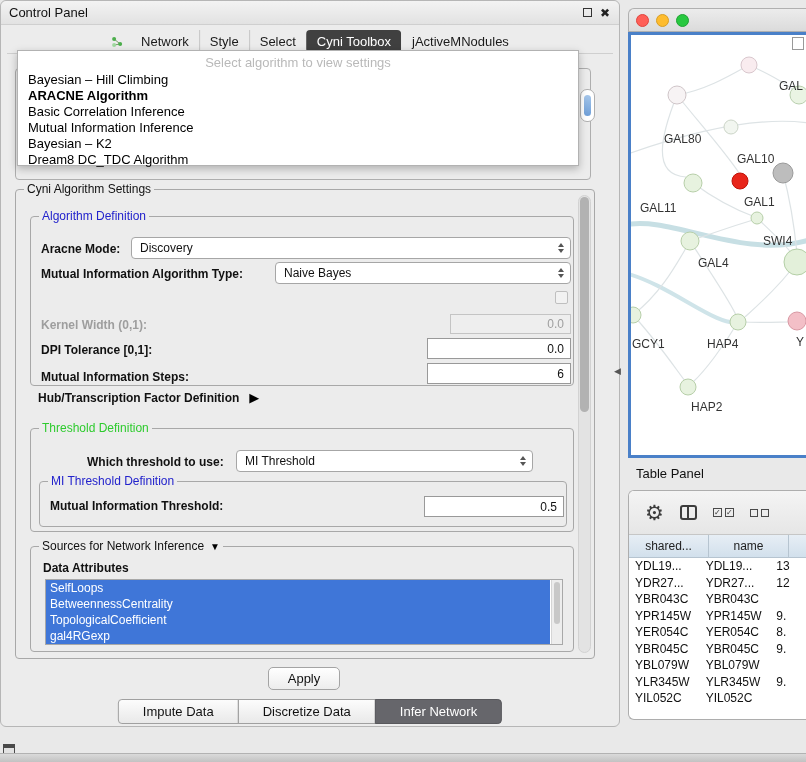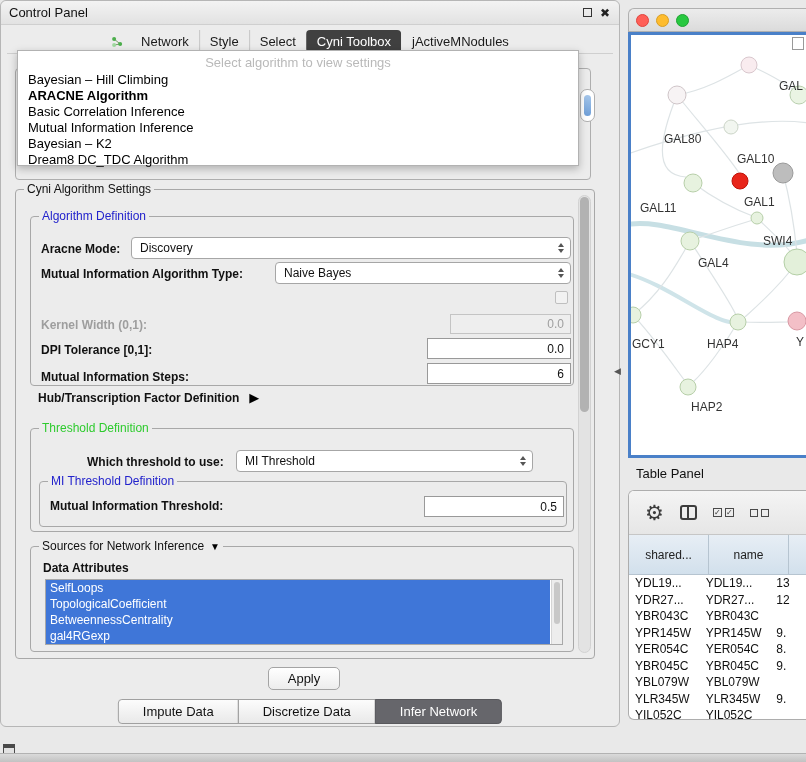--- a/index.html
+++ b/index.html
@@ -89,21 +89,21 @@
   
   .table-panel-label { left:628px; top:460px; width:178px; height:26px; display:flex; align-items:center; padding-left:8px; font-size:13px; color:#111; }
   .table-window { left:628px; top:490px; width:178px; height:230px; background:#fff; border:1px solid #adadad; border-right:none; border-radius:6px 0 0 6px; overflow:hidden; }
   .table-toolbar { display:flex; align-items:center; height:44px; background:linear-gradient(#f4f4f4,#e6e6e6); border-bottom:1px solid #c6c6c6; padding-left:16px; gap:16px; }
   .gear-glyph { font-size:21px; color:#3c3c3c; line-height:1; }
   .columns-icon { width:17px; height:15px; border:2px solid #3c3c3c; border-radius:3px; display:flex; justify-content:center; }
   .columns-icon-divider { width:2px; height:100%; background:#3c3c3c; }
   .pair { display:flex; gap:3px; align-items:center; }
   .cbx { width:9px; height:9px; border:1.2px solid #4a4a4a; font-size:8px; line-height:7px; text-align:center; color:#333; }
   .ebx { width:8px; height:8px; border:1.2px solid #4a4a4a; }
-  .table-header { display:flex; height:40px; background:linear-gradient(#e7eef5,#d2e0ec); border-bottom:1px solid #b6c4d0; font-size:12px; color:#222; }
+  .table-header { display:flex; height:23px; background:linear-gradient(#e7eef5,#d2e0ec); border-bottom:1px solid #b6c4d0; font-size:12px; color:#222; }
   .th { width:80px; border-right:1px solid #b6c4d0; display:flex; align-items:center; justify-content:center; }
   .th.th3 { flex:1; border-right:none; }
   .tr { display:flex; height:16.5px; align-items:center; font-size:12px; color:#111; }
   .td { width:80px; padding-left:6px; white-space:nowrap; overflow:hidden; }
   .td.td3 { width:40px; padding-left:6px; }
 
   
   .divider-handle { left:614px; top:366px; font-size:9px; color:#555; }
   .mini-window-icon { left:3px; top:744px; width:12px; height:12px; border:1.5px solid #4a4a4a; background:#e2e2e2; }
   .mini-window-bar { width:100%; height:3px; background:#4a4a4a; }
@@ -233,22 +233,22 @@
       <span class="group-label sources-title">
         <span>Sources for Network Inference</span>
         <span class="collapse-arrow">▼</span>
       </span>
       <span class="row-label" style="left:12px; top:14px;">Data Attributes</span>
       <div class="abs attr-list">
         <div class="attr-scroll">
           <div class="attr-scroll-thumb"></div>
         </div>
       <div class="attr-item">SelfLoops</div>
+          <div class="attr-item">BetweennessCentrality</div>
           <div class="attr-item">TopologicalCoefficient</div>
-          <div class="attr-item">BetweennessCentrality</div>
           <div class="attr-item">gal4RGexp</div>
         </div>
     </div>
   </div>
 
   <div class="abs apply-btn">Apply</div>
 
   <div class="abs bottom-tabs">
     <span class="btab">Impute Data</span>
     <span class="btab">Discretize Data</span>

